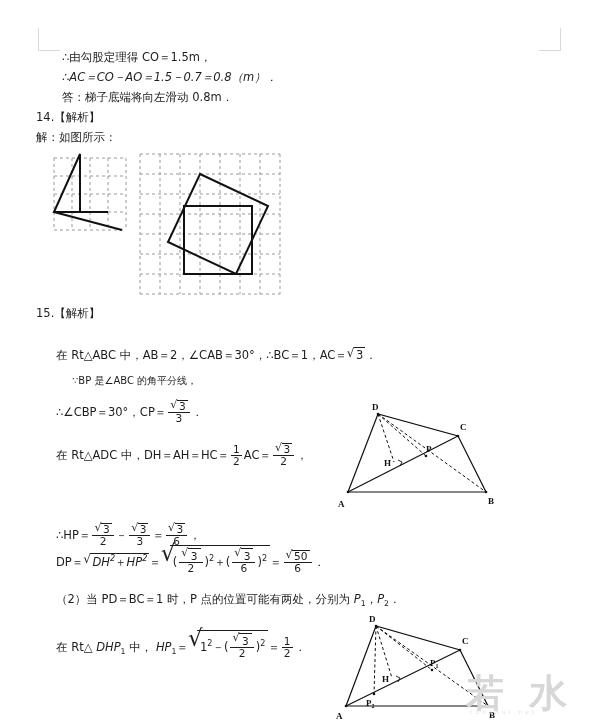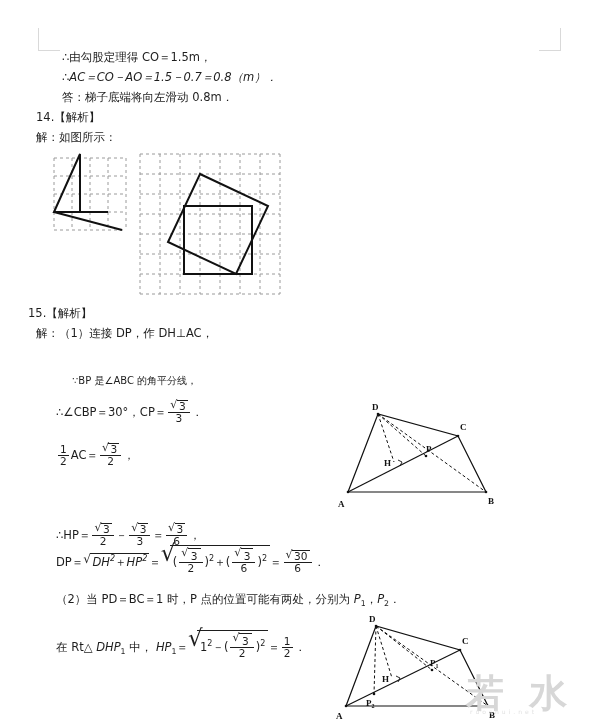--- a/index.html
+++ b/index.html
@@ -97,35 +97,37 @@
         <line x1="120" y1="4" x2="120" y2="144"></line>
         <line x1="140" y1="4" x2="140" y2="144"></line>
       </g>
       <g stroke="#111" stroke-width="2" fill="none" transform="translate(96,0)" stroke-linejoin="miter">
         <path d="M60,24 L128,56 L96,124 L28,92 Z"></path>
         <path d="M44,56 L112,56 L112,124 L44,124 Z"></path>
       </g>
     </svg>
   </div>
 
-  <div class="txt cn" style="left:28px;top:306px;font-size:11.5px;">15.【解析】</div>
-  <div class="txt cn" style="left:36px;top:326px;font-size:11.5px;">解：（1）连接 DP，作 DH⊥AC，</div>
-
+  <div class="txt cn" style="left:36px;top:306px;font-size:11.5px;">15.【解析】</div>
+
+  <div class="txt cn" style="left:56px;top:347px;font-size:11.5px;">
+    <span>在 Rt△ABC 中，AB＝2，∠CAB＝30°，∴BC＝</span><span>1</span><span>，AC＝</span><span class="rad"><span class="rbody">3</span></span><span>．</span>
+  </div>
 
   <div class="txt cn" style="left:72px;top:374px;font-size:10px;">∵BP 是∠ABC 的角平分线，</div>
 
   <div class="txt cn" style="left:56px;top:400px;font-size:11.5px;">
     <span>∴∠CBP＝30°，CP＝</span><span class="frac">
       <span class="num"><span class="rad"><span class="rbody">3</span></span></span>
       <span class="den">3</span>
     </span><span>．</span>
   </div>
 
   <div class="txt cn" style="left:56px;top:443px;font-size:11.5px;">
-    <span class="frac">
+    <span>在 Rt△ADC 中，DH＝AH＝HC＝</span><span class="frac">
       <span class="num">1</span>
       <span class="den">2</span>
     </span><span>AC＝</span><span class="frac">
       <span class="num"><span class="rad"><span class="rbody">3</span></span></span>
       <span class="den">2</span>
     </span><span>，</span>
   </div>
 
   <div class="txt cn" style="left:56px;top:495px;font-size:11.5px;margin-top:28px;">
     <span>∴HP＝</span><span class="frac">
@@ -141,21 +143,21 @@
   </div>
 
   <div class="txt cn" style="left:56px;top:545px;font-size:11.5px;">
     <span>DP＝</span><span class="rad"><span class="rbody mi"><span>DH</span><span class="sup">2</span><span class="cn" style="font-style:normal;">＋</span><span>HP</span><span class="sup">2</span></span></span><span>＝</span><span class="radtall"><span class="rbody">(<span class="frac">
         <span class="num"><span class="rad"><span class="rbody">3</span></span></span>
         <span class="den">2</span>
       </span>)<span class="sup">2</span><span class="cn">＋</span>(<span class="frac">
         <span class="num"><span class="rad"><span class="rbody">3</span></span></span>
         <span class="den">6</span>
       </span>)<span class="sup">2</span></span></span><span>＝</span><span class="frac">
-      <span class="num"><span class="rad"><span class="rbody">30</span></span></span>
+      <span class="num"><span class="rad"><span class="rbody">50</span></span></span>
       <span class="den">6</span>
     </span><span>．</span>
   </div>
 
   <div class="txt cn" style="left:56px;top:592px;font-size:11.5px;">
     <span>（2）当 PD＝BC＝1 时，P 点的位置可能有两处，分别为 </span><span class="mi">P</span><span class="sub">1</span><span>，</span><span class="mi">P</span><span class="sub">2</span><span>．</span>
   </div>
 
   <div class="txt cn" style="left:56px;top:630px;font-size:11.5px;">
     <span>在 Rt△ </span><span class="mi">DHP</span><span class="sub">1</span><span> 中， </span><span class="mi">HP</span><span class="sub">1</span><span>＝</span><span class="radtall"><span class="rbody"><span>1</span><span class="sup">2</span><span class="cn">－</span>(<span class="frac">

